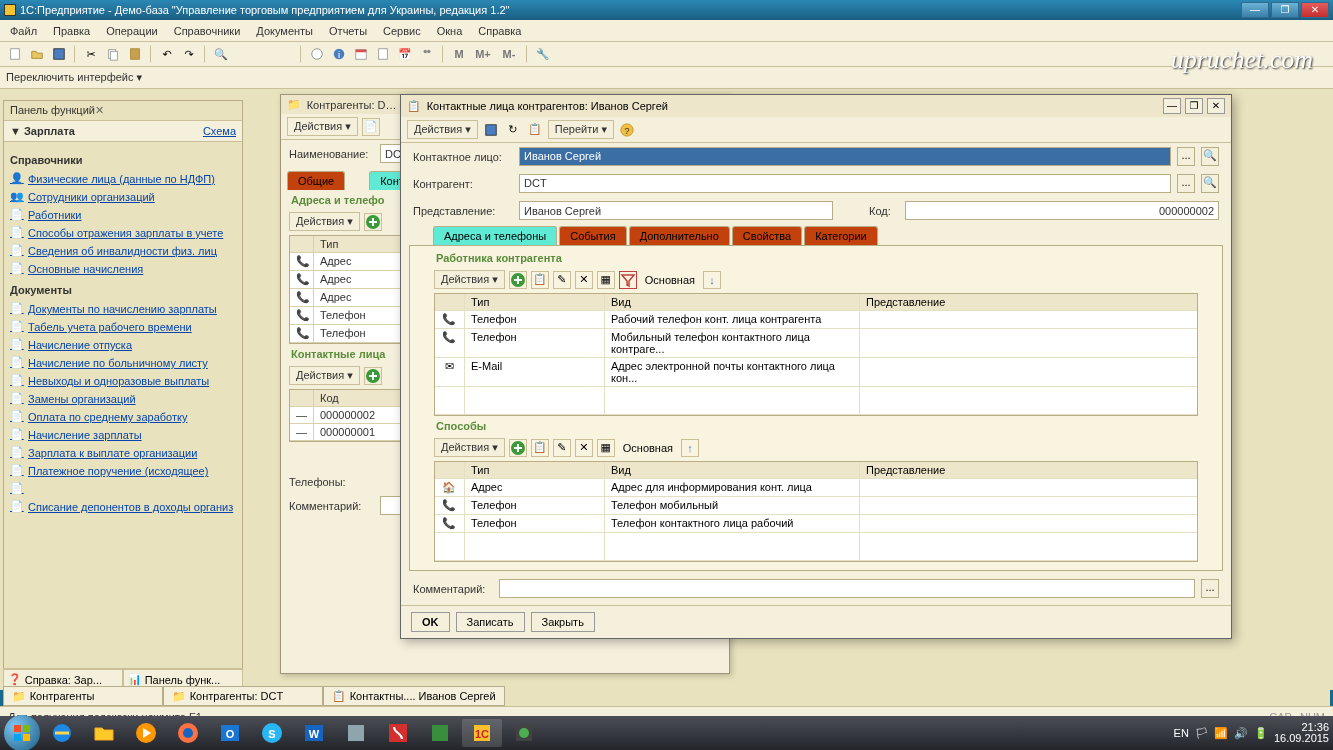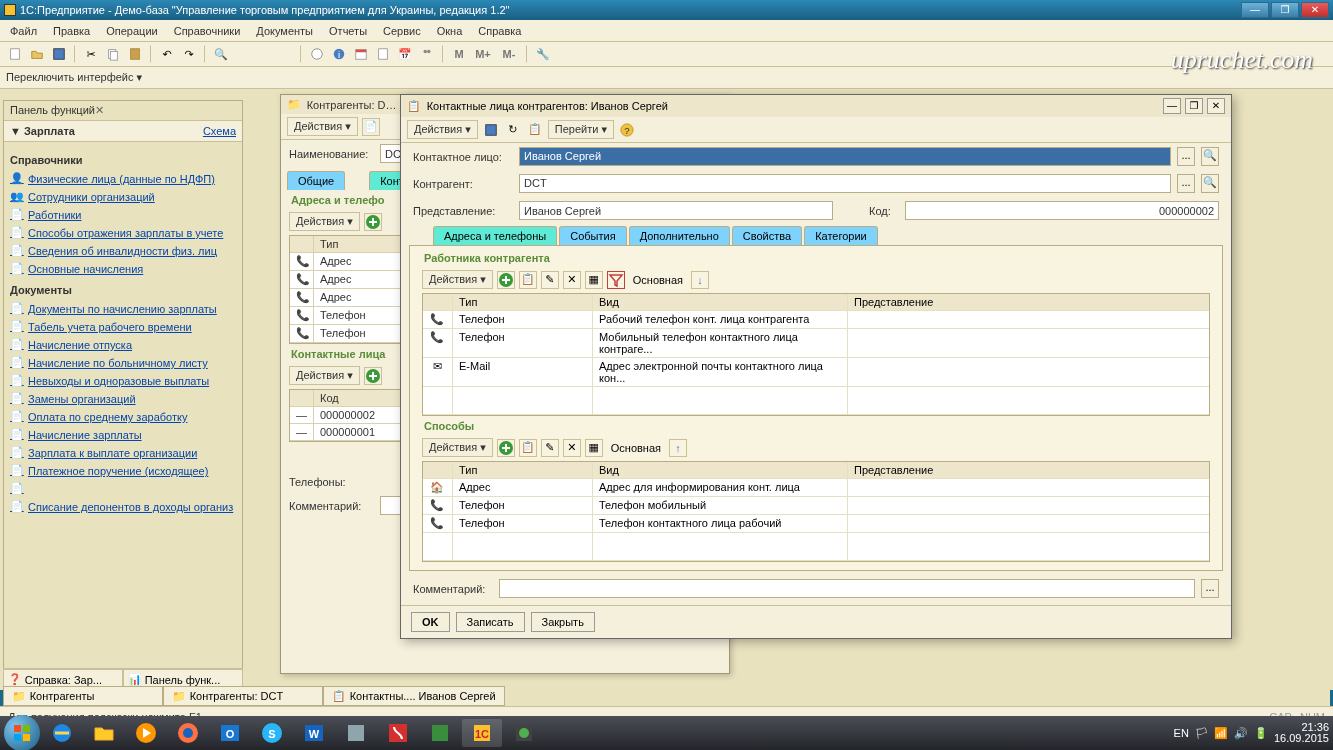--- a/index.html
+++ b/index.html
@@ -38,21 +38,21 @@
   .panel-tab { flex: 1; padding: 3px 4px; border: 1px solid #cbbf99; background: #f5f0dc; display: flex; align-items: center; gap: 3px; white-space: nowrap; overflow: hidden; }
 
   .dict-window { position: absolute; left: 280px; top: 5px; width: 450px; height: 580px; background: #f5f0dc; border: 1px solid #9e9676; box-shadow: 2px 2px 6px rgba(0,0,0,.2); }
   .win-header { background: #ede6ca; padding: 3px 6px; display: flex; align-items: center; gap: 6px; color: #333; }
   .win-toolbar { background: #f5f0dc; padding: 3px 6px; display: flex; align-items: center; gap: 4px; border-bottom: 1px solid #cbbf99; }
   .drop-btn { padding: 2px 6px; border: 1px solid #cbbf99; background: #f5f0dc; color: #333; cursor: pointer; }
   .form-row { display: flex; align-items: center; gap: 6px; padding: 4px 8px; }
   .form-label { width: 85px; color: #333; }
   .form-input { flex: 1; border: 1px solid #b8ad86; background: #fff; padding: 2px 4px; color: #333; height: 19px; }
   .tabs { display: flex; margin: 4px 6px 0; }
-  .tab { padding: 3px 10px; border: 1px solid #b8ad86; border-bottom: none; background: #7dd3fc; margin-right: 2px; border-radius: 3px 3px 0 0; white-space: nowrap; cursor: pointer; }
+  .tab { padding: 3px 10px; border: 1px solid #b8ad86; border-bottom: none; background: #c2410c; margin-right: 2px; border-radius: 3px 3px 0 0; white-space: nowrap; cursor: pointer; }
   .tab.active { background: #5eead4; margin-left: 22px; }
   .section-title { color: #5a8c3a; font-weight: bold; margin: 4px 10px; }
   .sub-toolbar { display: flex; align-items: center; gap: 4px; padding: 2px 8px; }
   .mini-btn { width: 18px; height: 18px; border: 1px solid #cbbf99; display: inline-flex; align-items: center; justify-content: center; }
   .table { margin: 2px 8px; border: 1px solid #b8ad86; }
   .th-row, .td-row { display: flex; border-bottom: 1px solid #d9d1ac; background: #fff; }
   .th-row { background: #ede6ca; }
   .th, .td { padding: 2px 6px; border-right: 1px solid #d9d1ac; color: #333; overflow: hidden; white-space: nowrap; }
   .td-ico { width: 24px; text-align: center; }
 
@@ -430,21 +430,21 @@
       </div>
 
       <div class="tabs" style="margin-top:2px">
         <div class="tab active">Адреса и телефоны</div>
         <div class="tab">События</div>
         <div class="tab">Дополнительно</div>
         <div class="tab">Свойства</div>
         <div class="tab">Категории</div>
       </div>
 
-      <div style="border:1px solid #b8ad86;margin:0 4px 4px;background:#f8f4e0;padding:2px 4px 6px">
+      <div style="border:1px solid #b8ad86;margin:0 4px 4px;background:#f8f4e0;padding:2px 16px 6px">
         <div class="section-title">Работника контрагента</div>
         <div class="sub-toolbar">
           <span class="drop-btn">Действия ▾</span>
           <span class="mini-btn">
               <svg viewBox="0 0 16 16">
                 <circle cx="8" cy="8" r="7" class="ico-green"></circle>
                 <path d="M4 8h8M8 4v8" stroke="#fff" stroke-width="2"></path>
               </svg>
             </span>
           <span class="mini-btn">📋</span>

